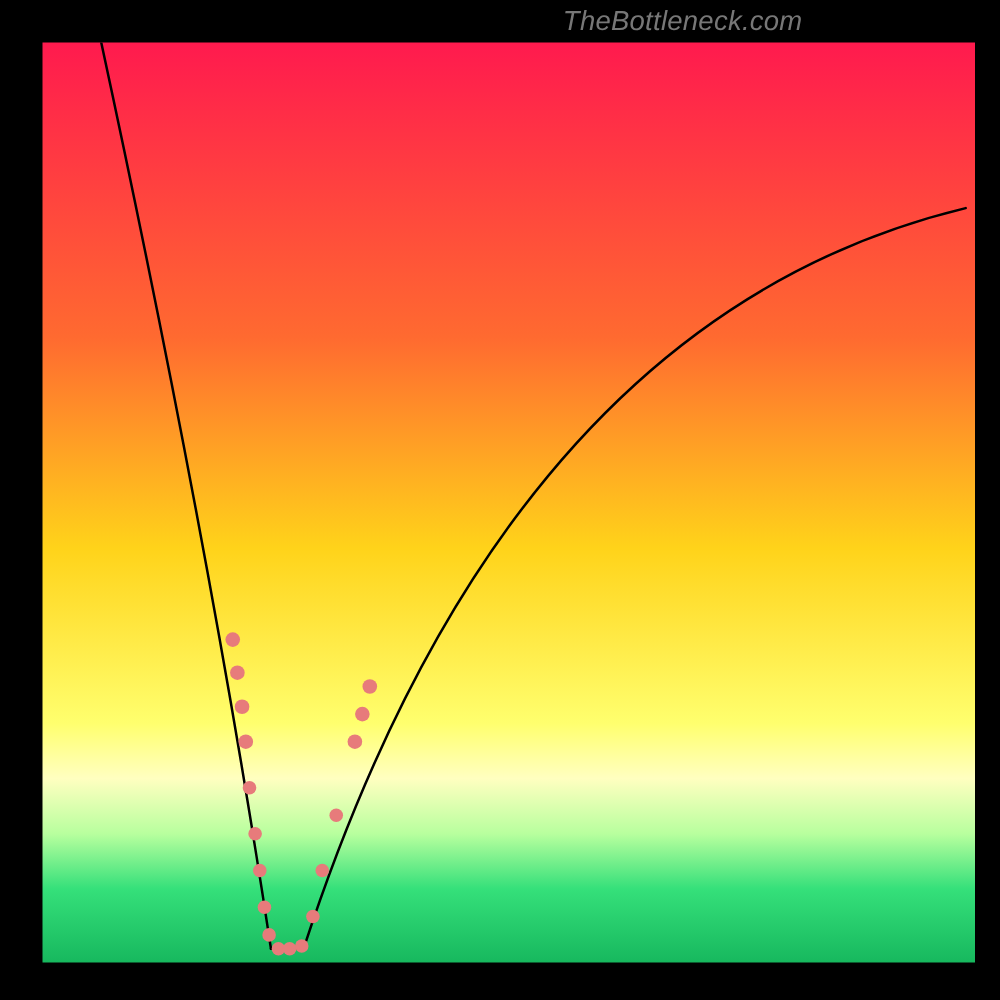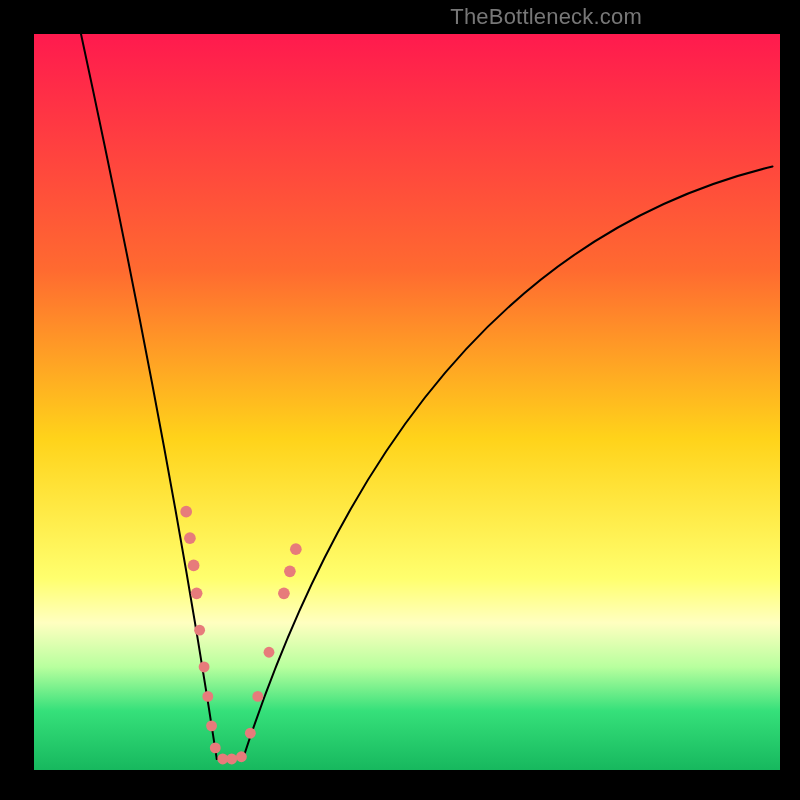--- a/index.html
+++ b/index.html
@@ -8,20 +8,21 @@
     width: 800px;
     height: 800px;
     background: #000;
     overflow: hidden;
     font-family: Arial, Helvetica, sans-serif;
   }
   .frame {
     position: relative;
     width: 652px;
     height: 800px;
+    font-style: italic;
   }
   .watermark {
     position: absolute;
     top: 4px;
     right: 10px;
     color: #777;
     font-size: 22px;
     font-weight: 500;
     letter-spacing: 0.2px;
     z-index: 5;

